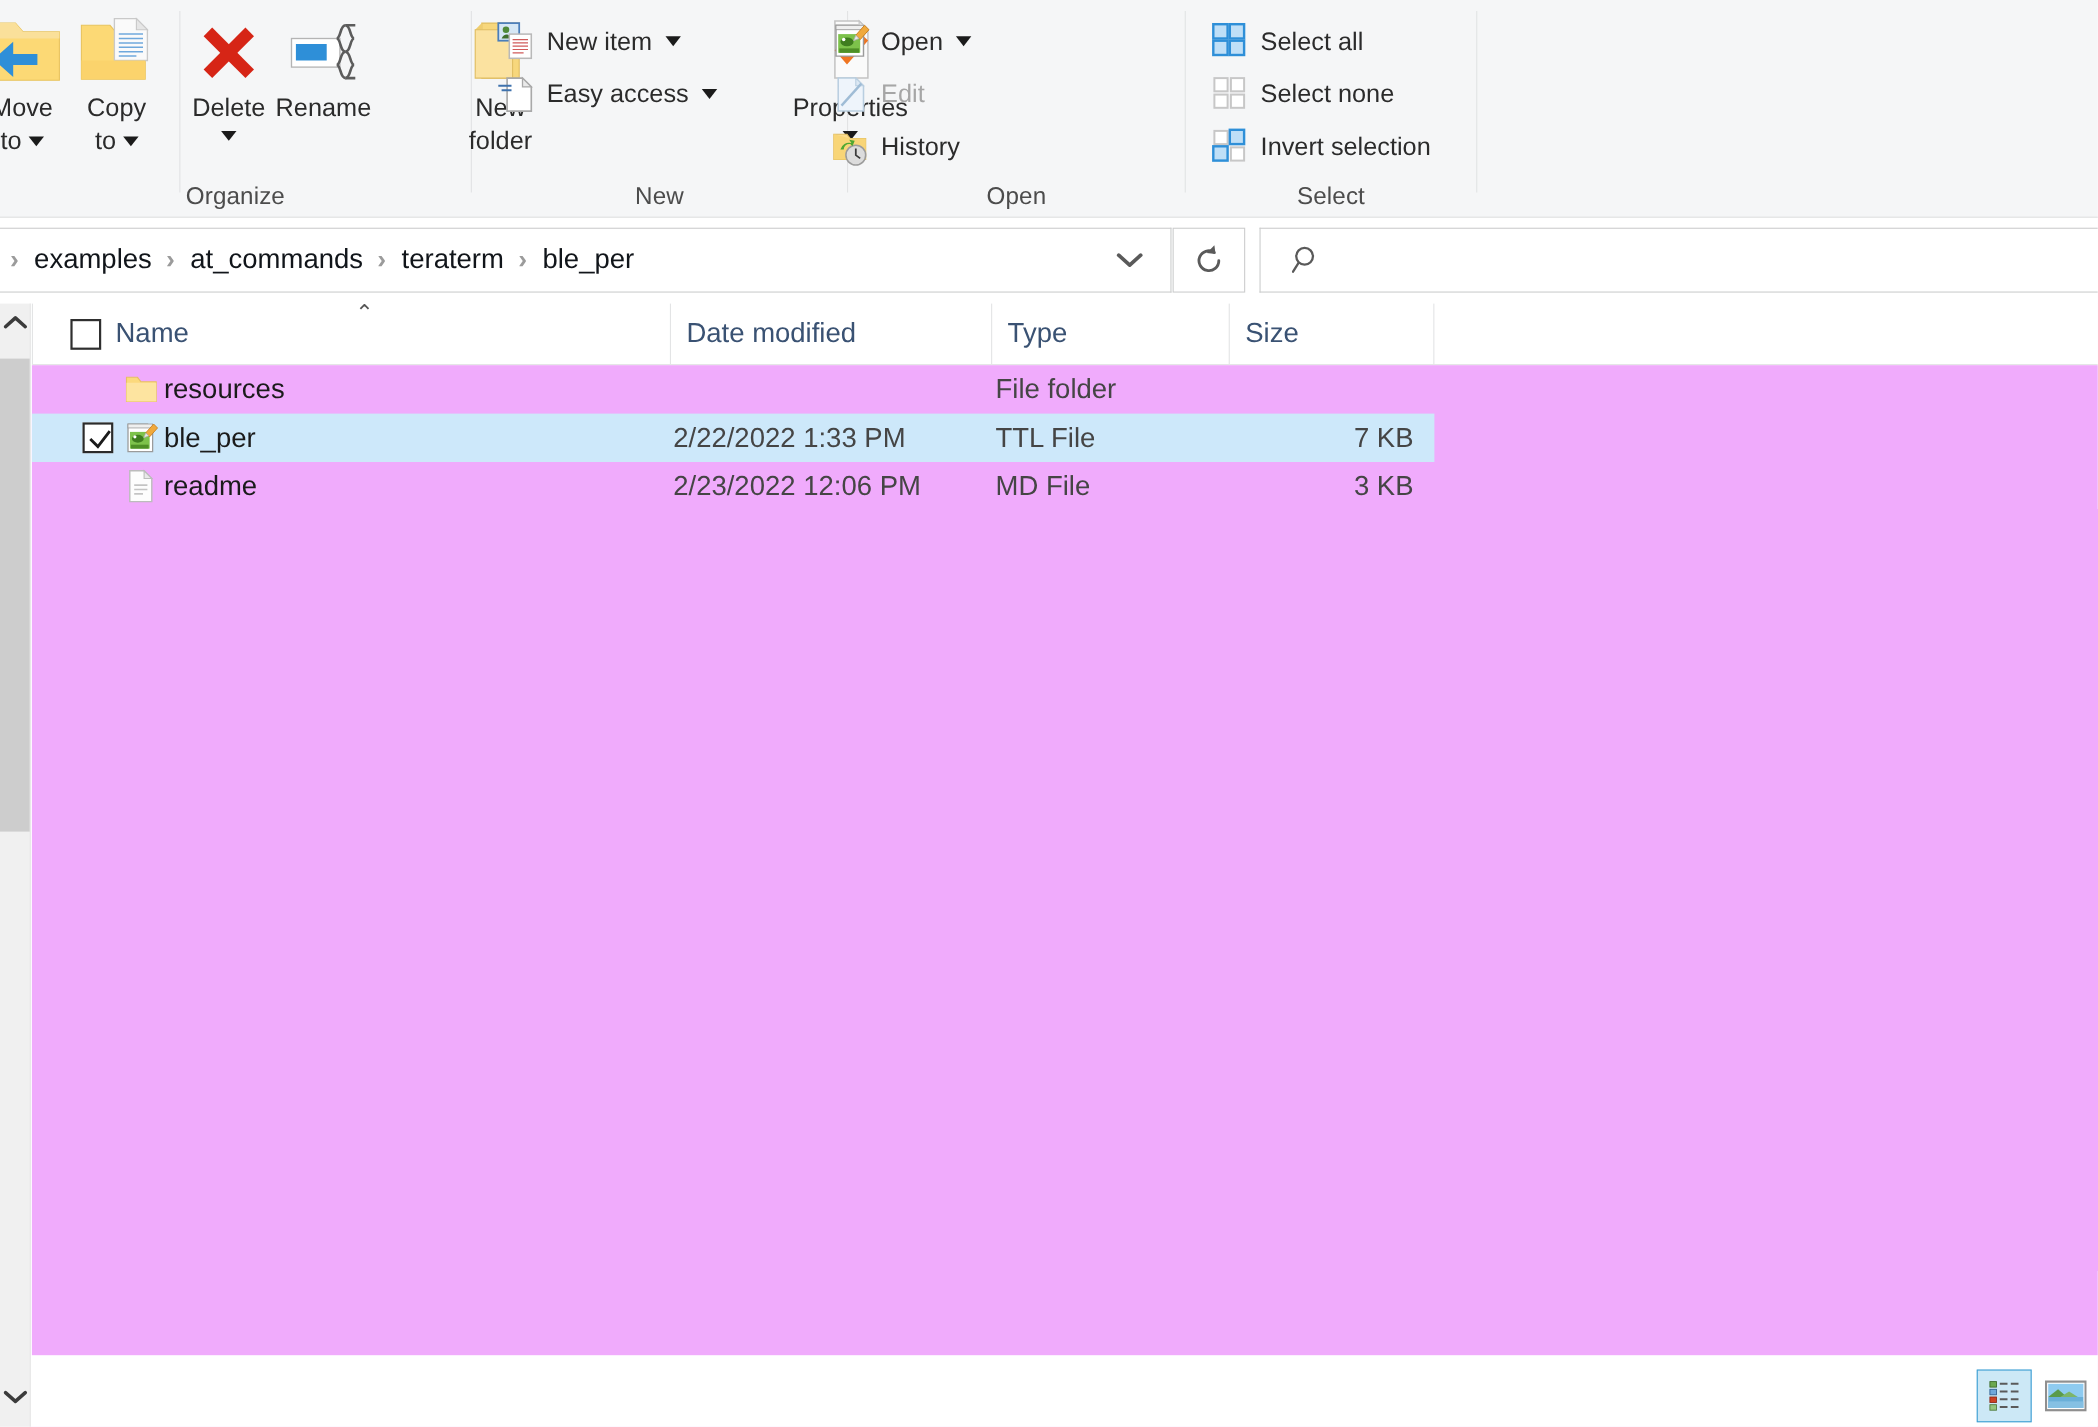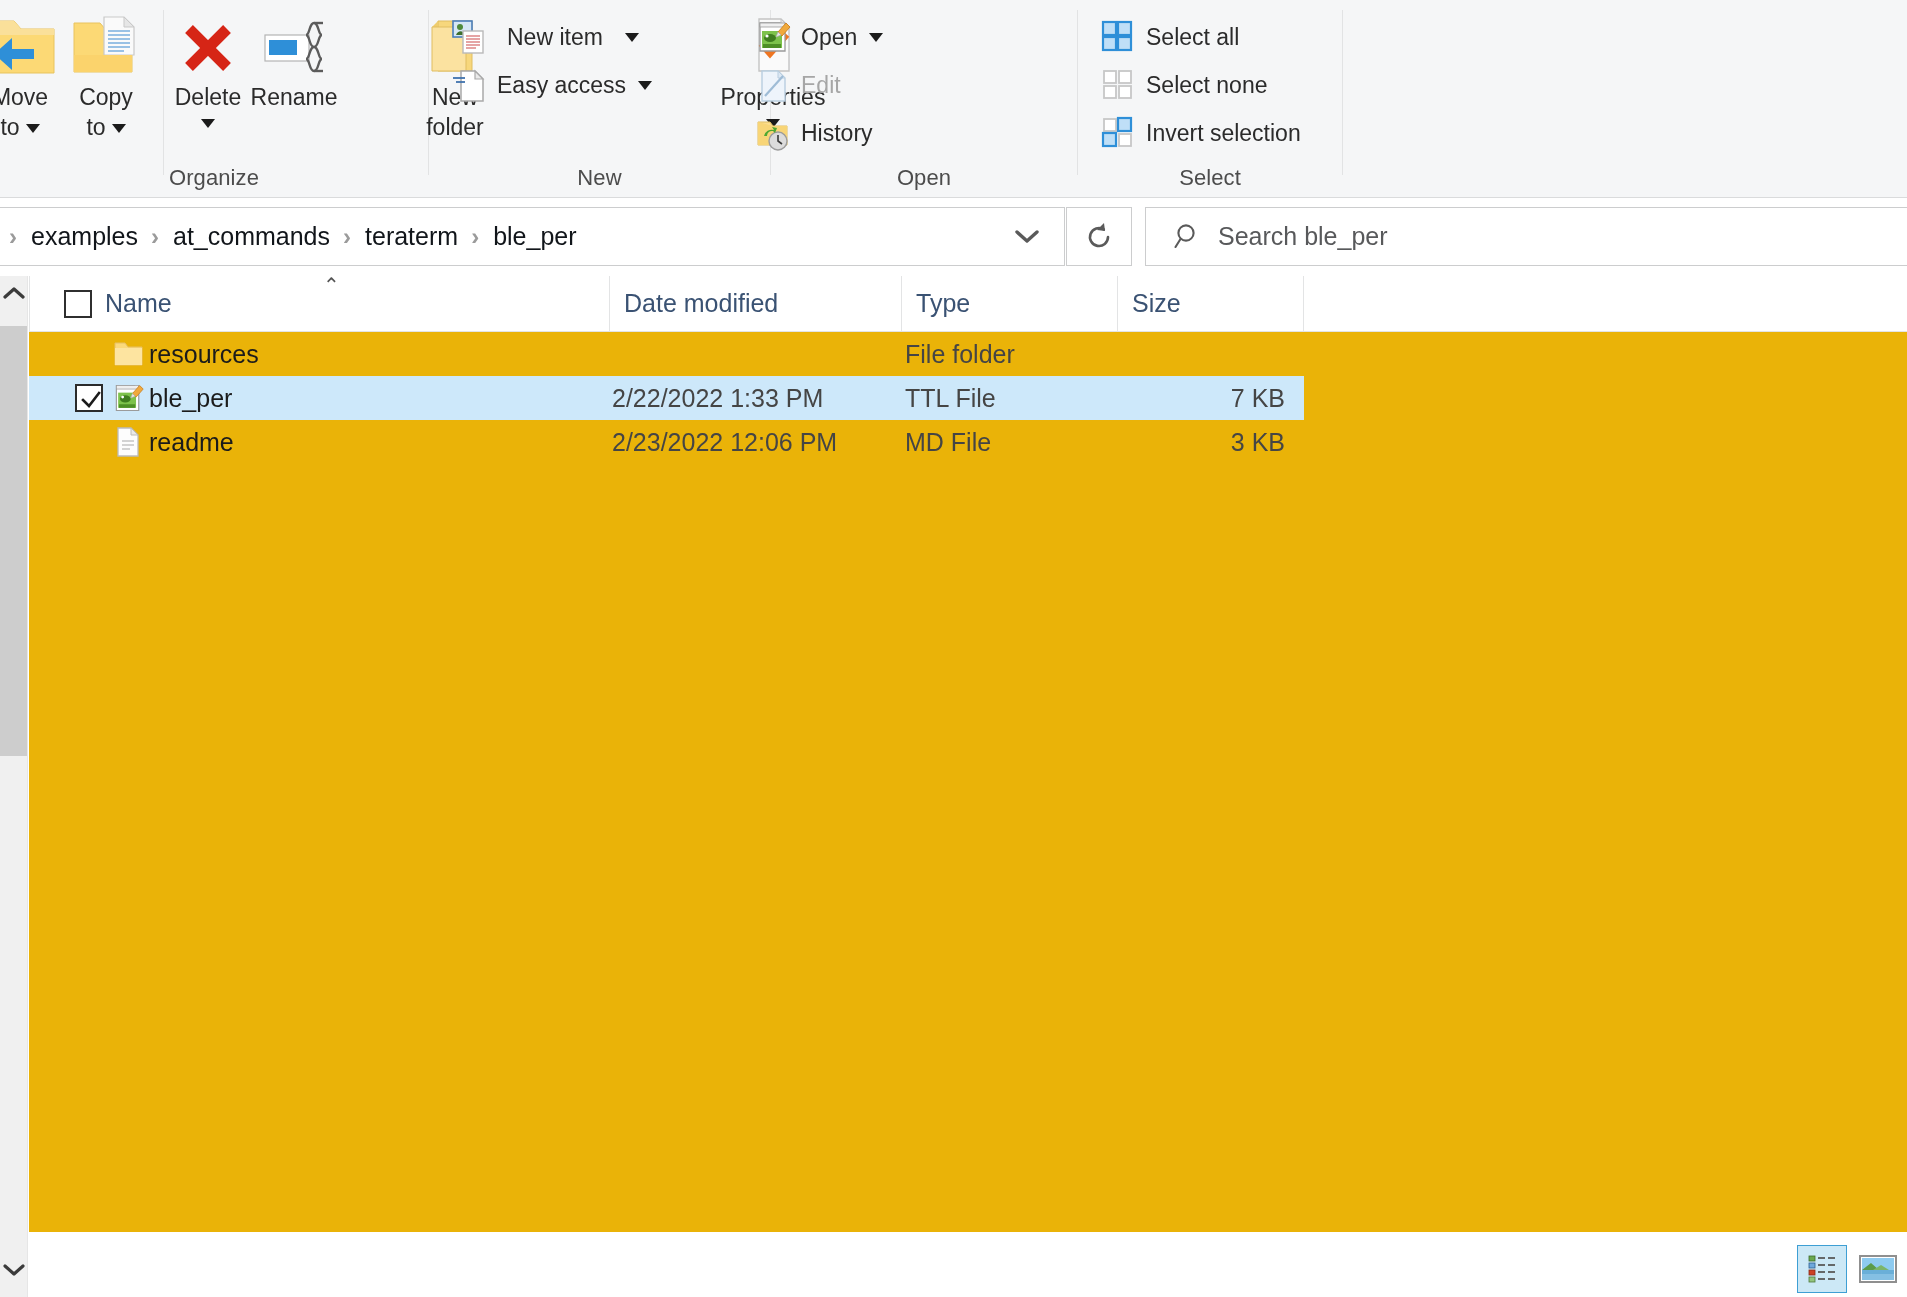--- a/index.html
+++ b/index.html
@@ -199,21 +199,21 @@
     position: absolute; left: 0; top: 50px;
     width: 27px; height: 430px;
     background: #cdcdcd;
     cursor: default;
   }
 
   
   #filelist {
     position: absolute; left: 29px; top: 332px;
     width: 1878px; height: 900px;
-    background: #eab308;
+    background: #f0abfc;
   }
   .row {
     position: relative;
     height: 44px;
     width: 1275px;
     cursor: default;
   }
   .row.selected { background: #cde8fa; }
   .row .rcheck {
     position: absolute; left: 46px; top: 8px;
@@ -351,21 +351,21 @@
         <svg width="70" height="66" viewBox="0 0 70 66">
           <path d="M18 8 h34 v50 h-34 z" fill="#f7d77c" stroke="#e0bd61" stroke-width="1"></path>
           <path d="M18 8 l-6 6 v38 l6 6 z" fill="#efcd6e"></path>
           <path d="M12 14 h34 v44 h-34 z" fill="#fbe2a0" stroke="#e0bd61" stroke-width="1"></path>
         </svg>
       </div>
       <div class="blabel">New</div>
       <div class="blabel">folder</div>
     </div>
 
-    <div class="sm-btn" style="left:20px; top:16px;gap:10px;">
+    <div class="sm-btn" style="left:20px; top:16px;">
       <span class="sicon">
         <svg width="36" height="36" viewBox="0 0 36 36">
           <rect x="2" y="2" width="19" height="16" fill="#d6e7f5" stroke="#4a7ebb" stroke-width="1.6"></rect>
           <circle cx="9" cy="8" r="3" fill="#4f8a3a"></circle>
           <path d="M5 16 c2 -5 7 -5 9 0 z" fill="#3f6f2e"></path>
           <rect x="12" y="12" width="20" height="22" fill="#ffffff" stroke="#b9b9b9" stroke-width="1.4"></rect>
           <g stroke="#d05a5a" stroke-width="1.1">
             <line x1="15" y1="17" x2="29" y2="17"></line>
               <line x1="15" y1="20" x2="29" y2="20"></line>
             <line x1="15" y1="23" x2="29" y2="23"></line>
@@ -529,21 +529,20 @@
     </svg>
   </div>
 
   <div id="searchbox">
     <span style="margin-left:28px;display:flex;align-items:center;">
       <svg width="30" height="30" viewBox="0 0 30 30">
         <circle cx="12" cy="11" r="7.6" fill="none" stroke="#5a5a5a" stroke-width="2.1"></circle>
         <line x1="6.5" y1="17" x2="1.5" y2="25" stroke="#5a5a5a" stroke-width="2.1" stroke-linecap="round"></line>
       </svg>
     </span>
-    <input id="search-input" type="text" value="" placeholder="Search ble_per" style="">
   </div>
 </div>
 
 <div id="scrollbar">
   <div id="sb-up">
     <svg width="22" height="14" viewBox="0 0 22 14">
       <path d="M2 11 L11 3 L20 11" fill="none" stroke="#3b3b3b" stroke-width="3.2" stroke-linecap="round" stroke-linejoin="round"></path>
     </svg>
   </div>
   <div id="sb-thumb"></div>

